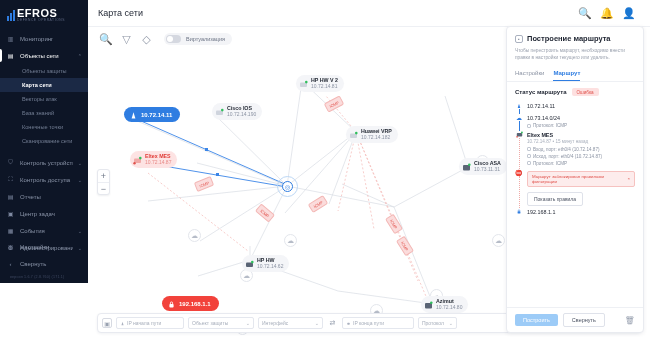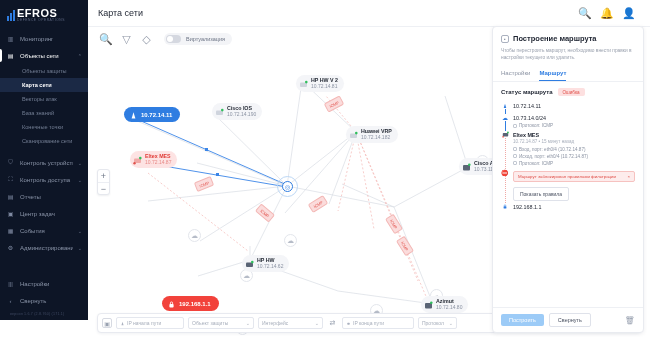--- a/index.html
+++ b/index.html
@@ -7,21 +7,21 @@
   body {
     font-family: "Liberation Sans", sans-serif;
     background:#ffffff;
     font-size:11px;
     color:#2b2f36;
   }
   .app { position:relative; width:650px; height:339px; display:flex; }
 
   
   .sidebar {
-    width:88px; height:320px; background:#0d1526; position:relative;
+    width:88px; height:283px; background:#0d1526; position:relative;
     flex:0 0 88px; color:#6e7a90; overflow:hidden;
   }
   .logo { height:26px; display:flex; align-items:center; padding:5px 7px 0 7px; }
   .logo-mark { display:flex; align-items:flex-end; gap:1px; margin-right:2px; }
   .logo-bar { width:2px; background:#2f7de1; }
   .logo-bar.b1{height:5px;} .logo-bar.b2{height:8px;} .logo-bar.b3{height:11px;}
   .logo-text { color:#fff; font-weight:bold; font-size:11px; letter-spacing:.5px; line-height:10px; }
   .logo-sub { color:#5d6781; font-size:3.3px; letter-spacing:.55px; line-height:5px; }
 
   .nav { margin-top:4px; }
@@ -115,21 +115,21 @@
   .rb-field.w2 { width:66px; }
   .rb-field.w3 { width:65px; }
   .rb-field.w4 { width:72px; }
   .rb-field.w5 { width:39px; }
   .rb-sel { justify-content:space-between; cursor:pointer; }
   .rb-swap { width:11px; color:#9aa2b1; display:flex; align-items:center; justify-content:center; font-size:7px; cursor:pointer; }
   .rb-go { margin-left:auto; background:#2f8df0; color:#fff; font-size:5.5px; border-radius:2px; padding:3px 8px; cursor:pointer; }
 
   
   .rpanel {
-    position:absolute; right:6px; top:26px; bottom:6px; width:152px;
+    position:absolute; right:6px; top:26px; bottom:6px; width:138px;
     background:#fff; border:1px solid #e9ebf0; border-radius:4px;
     box-shadow:0 1px 4px rgba(20,30,60,.07); z-index:30;
     display:flex; flex-direction:column; overflow:hidden;
   }
   .rp-head { padding:7px 8px 4px 8px; }
   .rp-title { display:flex; align-items:center; gap:4px; font-size:7.5px; color:#1d2330; font-weight:bold; }
   .rp-title .sq { width:8px; height:8px; border:1px solid #aab1bf; border-radius:2px; display:flex; align-items:center; justify-content:center; font-size:5px; color:#8b93a3; cursor:pointer; }
   .rp-desc { font-size:4.8px; color:#9aa1ae; line-height:7px; margin-top:4px; }
   .rp-tabs { display:flex; gap:9px; padding:0 8px; border-bottom:1px solid #eef0f4; margin-top:5px; }
   .rp-tab { font-size:6px; color:#8b93a3; padding-bottom:4px; cursor:pointer; }

